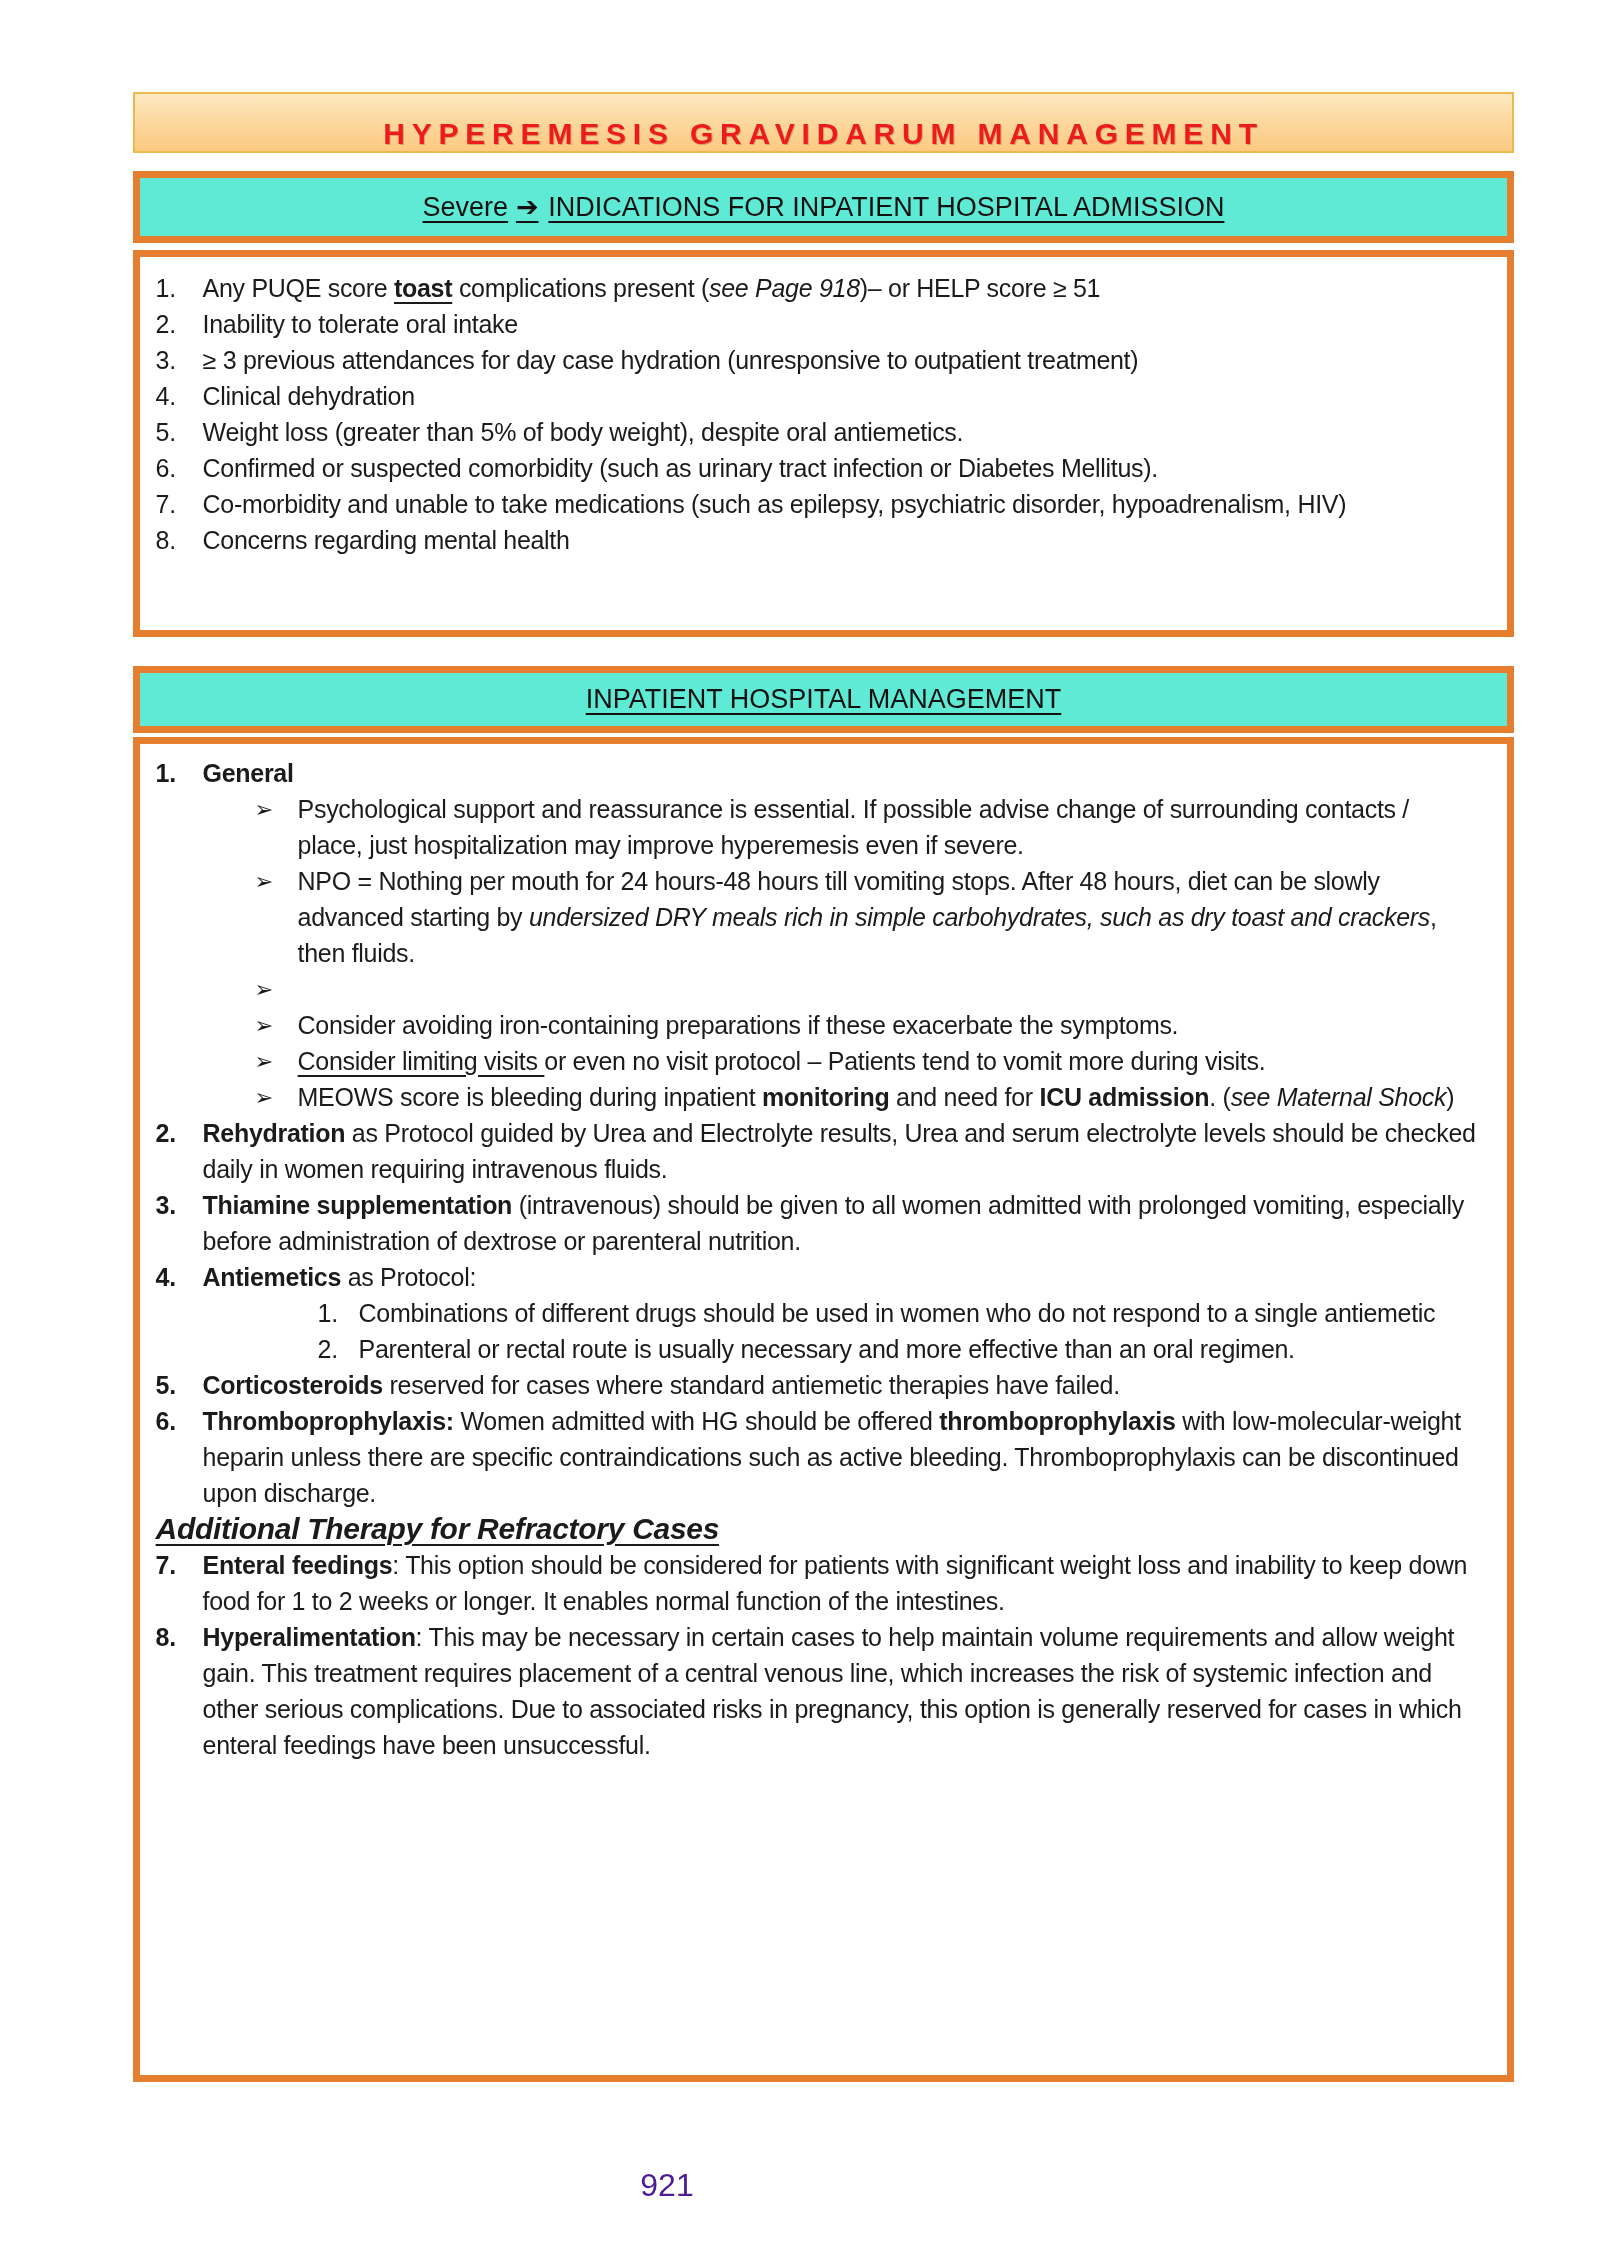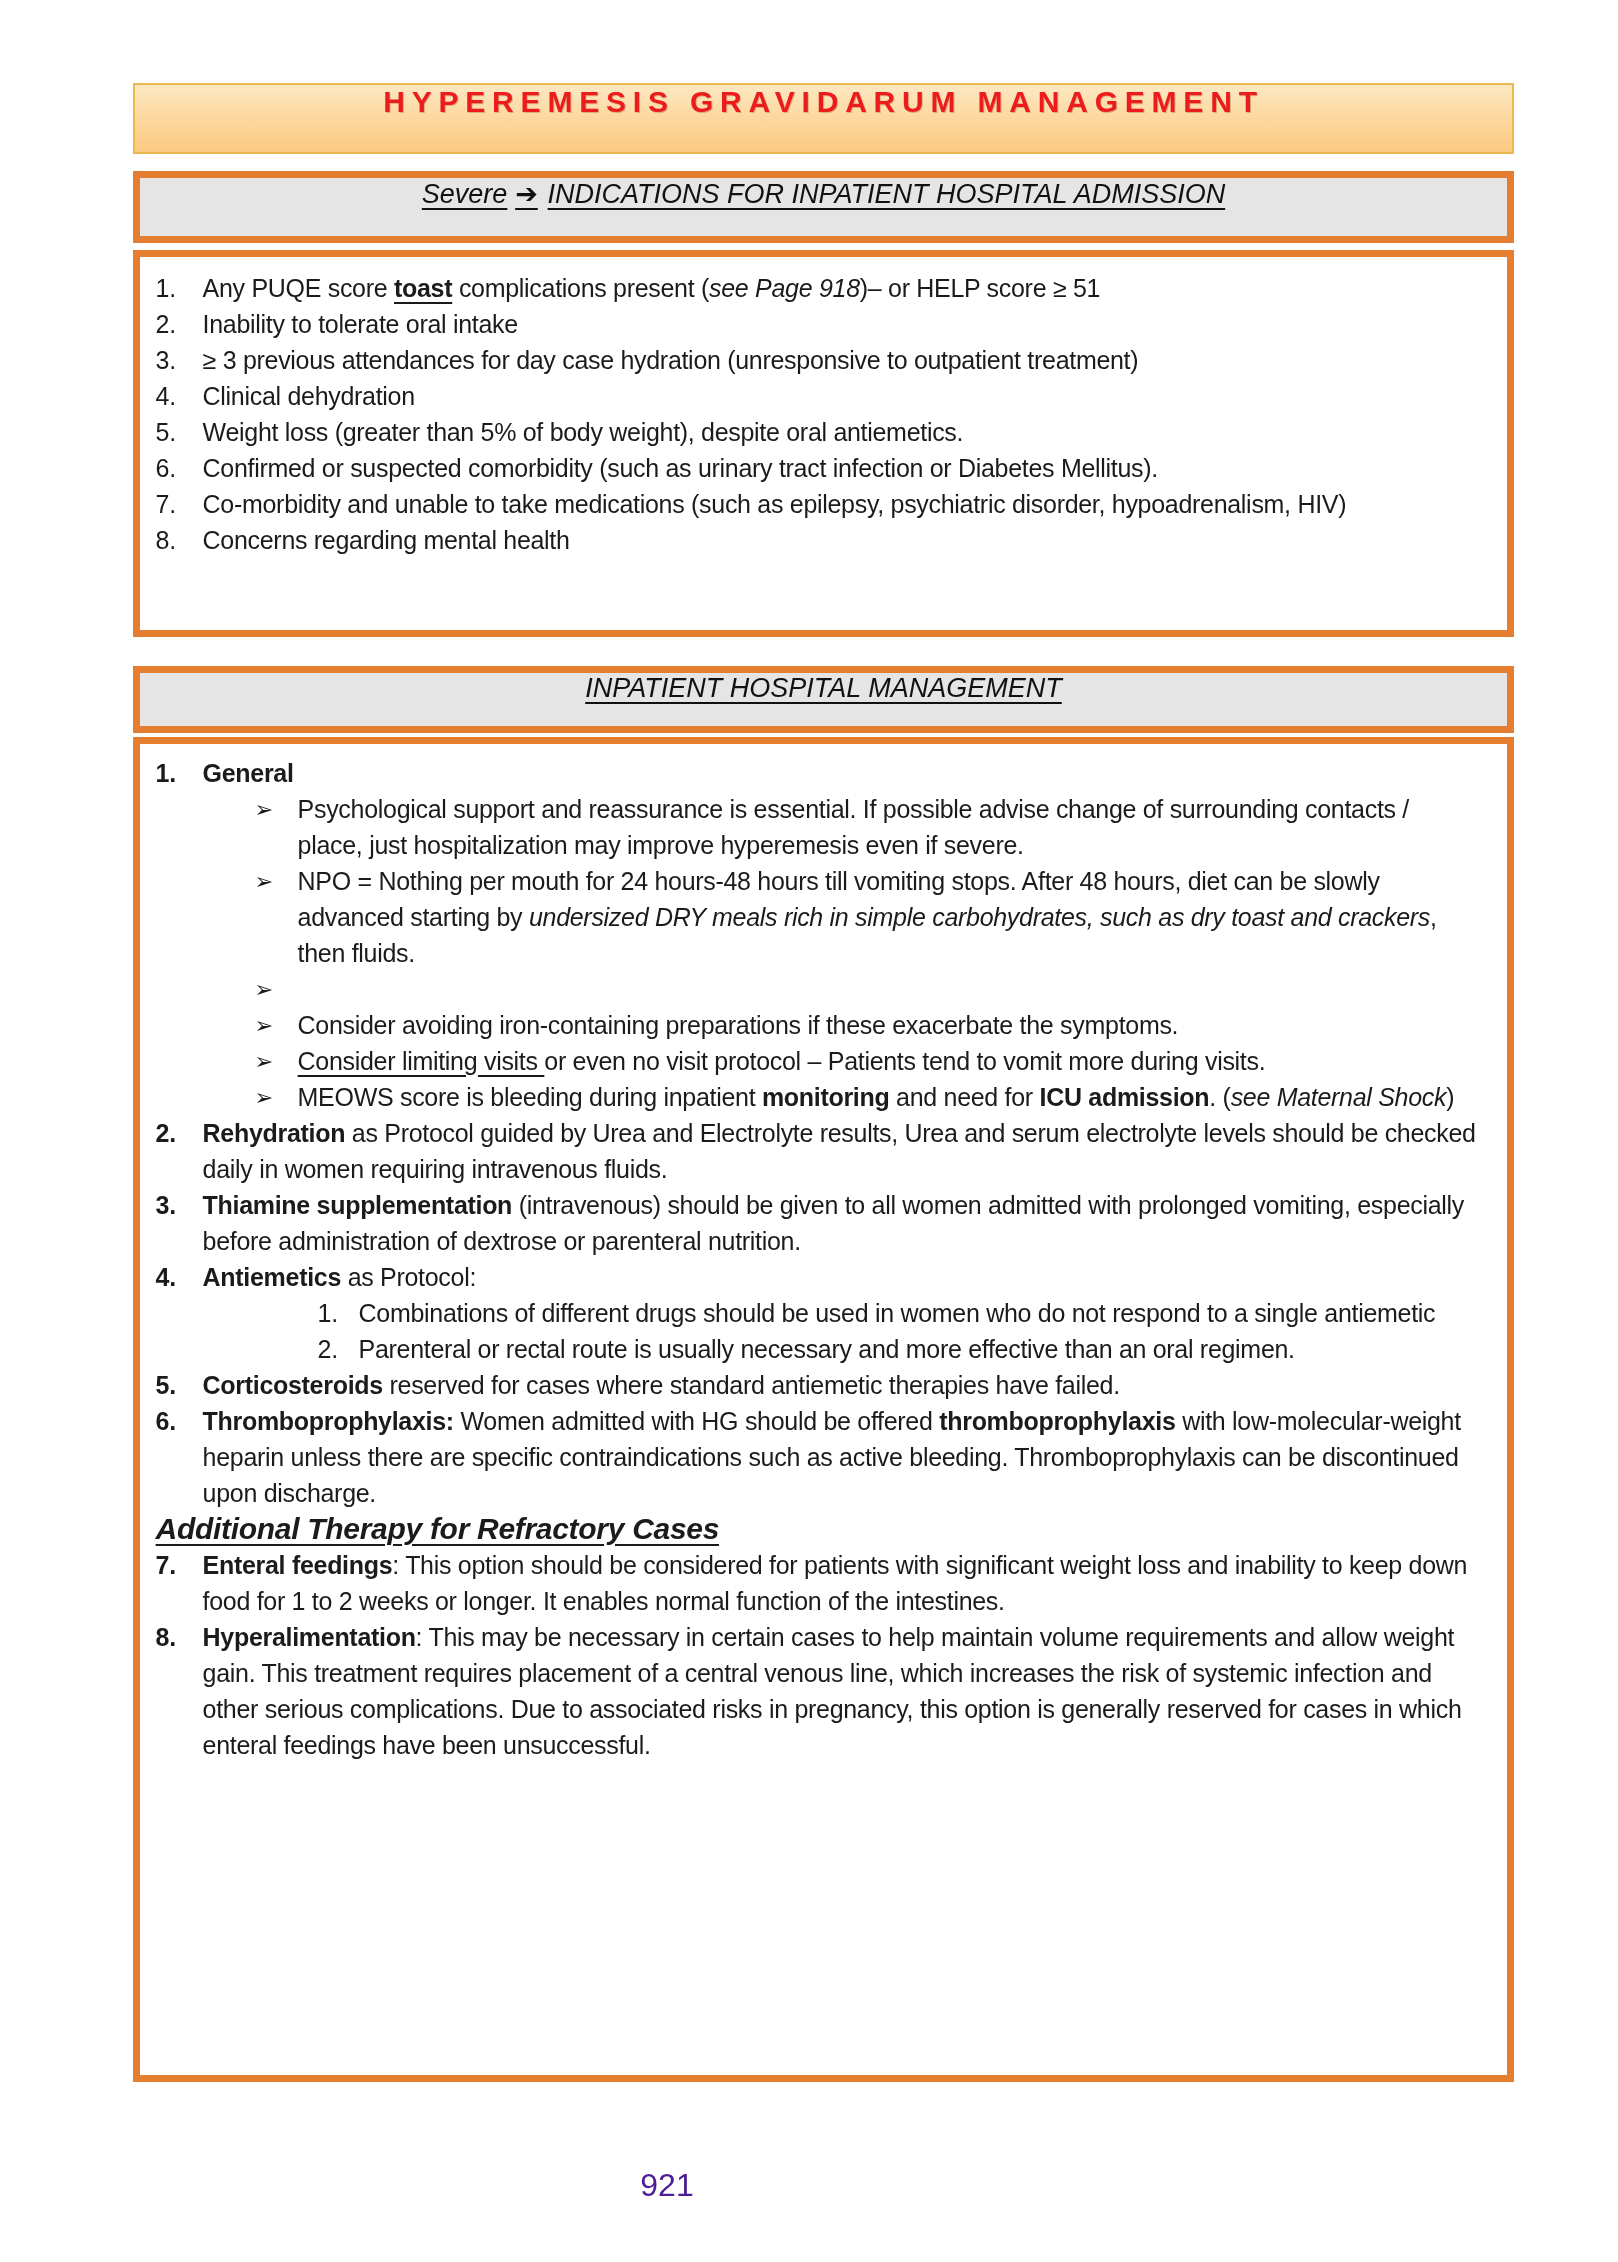--- a/index.html
+++ b/index.html
@@ -4,33 +4,33 @@
 <style>
   html,body{margin:0;padding:0;}
   body{
     width:1619px;height:2263px;position:relative;background:#ffffff;
     font-family:"Liberation Sans","DejaVu Sans",sans-serif;
     color:#1b1b1b;
   }
   .abs{position:absolute;left:133px;width:1381px;box-sizing:border-box;}
   
   .banner{
-    top:83px;height:71px;
+    top:92px;height:61px;
     background:linear-gradient(180deg,#fde8c2 0%,#fcd69b 55%,#fbca81 100%);
     border:2px solid #ecb94f;
-    display:flex;align-items:flex-start;justify-content:center;
+    display:flex;align-items:flex-end;justify-content:center;
   }
   .banner-text{
     font-size:30px;font-weight:bold;letter-spacing:6.8px;
     color:#ec1c1d;text-shadow:1px 1px 0 rgba(120,40,0,.25);
   }
   
   .hdr-box{
-    border:7.8px solid #e67e30;background:#e5e5e5;
-    display:flex;justify-content:center;font-style:italic;
+    border:7.8px solid #e67e30;background:#5eead4;
+    display:flex;align-items:center;justify-content:center;
   }
   #hdr1{top:171px;height:72px;}
   #hdr2{top:666px;height:67px;}
   .hdr-text{font-size:27px;color:#111;}
   .content-box{border:7.8px solid #e67e30;background:#ffffff;}
   #box1{top:250px;height:387px;padding:12.7px 29px 0 15.6px;}
   #box2{top:737px;height:1345px;padding:10.7px 27px 0 15.6px;}
   .u{text-decoration:underline;text-underline-offset:4.9px;text-decoration-thickness:2px;}
   .b{font-weight:bold;}
   .i{font-style:italic;}

